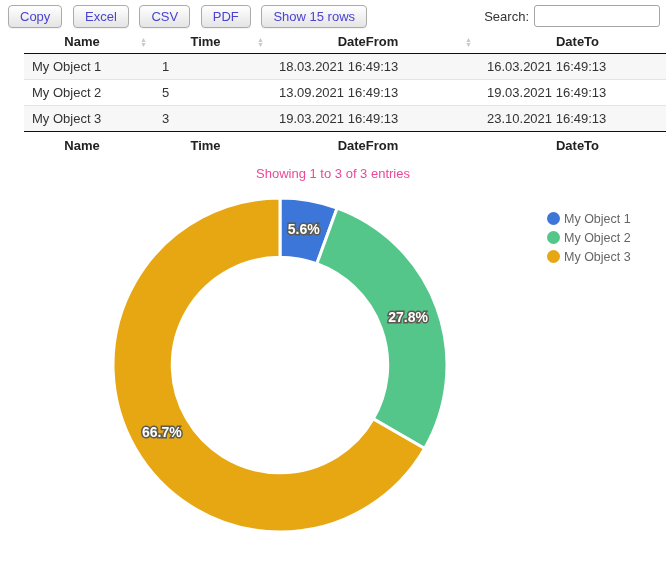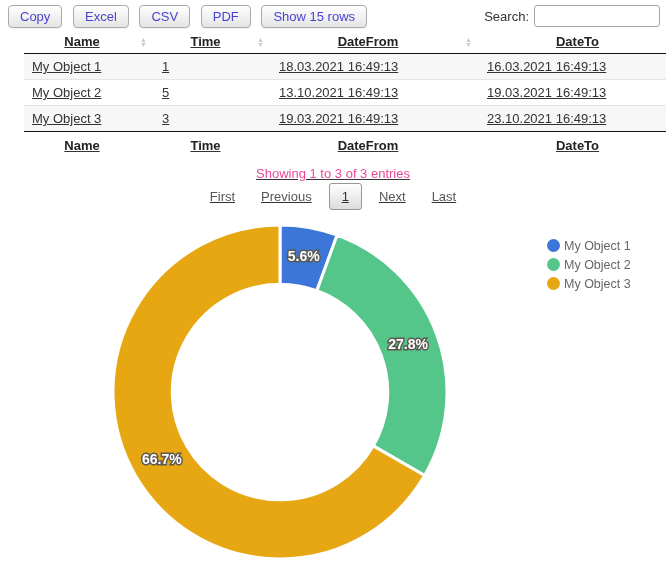--- a/index.html
+++ b/index.html
@@ -1,20 +1,20 @@
 <!DOCTYPE html>
 <html><head>
 <meta charset="utf-8">
 <style>
   * { margin:0; padding:0; box-sizing:border-box; }
   body { background:#fff; }
   .app {
     position:relative; width:666px; height:586px; overflow:hidden;
     background:#fff; color:#333;
-    font-family:"Liberation Sans", sans-serif; font-size:13px;text-decoration:underline;
+    font-family:"Liberation Sans", sans-serif; font-size:13px;
   }
   
   .toolbar { height:30px; padding:5px 6px 0 8px; }
   .dt-buttons { float:left; }
   .dt-button {
     display:inline-block; margin-right:7px; padding:3px 11px;
     border:1px solid #ababab; border-radius:4px;
     background:linear-gradient(#ffffff,#e4e4e4);
     color:#4a44cf; font-size:13px; text-decoration:none; cursor:pointer;
     box-shadow:0 1px 1px rgba(0,0,0,.06);
@@ -135,21 +135,21 @@
     <tbody>
       <tr class="odd">
         <td>My Object 1</td>
         <td>1</td>
         <td>18.03.2021 16:49:13</td>
         <td>16.03.2021 16:49:13</td>
       </tr>
       <tr class="row-sep">
         <td>My Object 2</td>
         <td>5</td>
-        <td>13.10.2021 16:49:13</td>
+        <td>13.09.2021 16:49:13</td>
         <td>19.03.2021 16:49:13</td>
       </tr>
       <tr class="odd row-sep">
         <td>My Object 3</td>
         <td>3</td>
         <td>19.03.2021 16:49:13</td>
         <td>23.10.2021 16:49:13</td>
       </tr>
     </tbody>
     <tfoot>
@@ -157,27 +157,20 @@
         <th>Name</th>
         <th>Time</th>
         <th>DateFrom</th>
         <th>DateTo</th>
       </tr>
     </tfoot>
   </table>
 
   <div class="dt-info">Showing 1 to 3 of 3 entries</div>
 
-  <div class="dt-paginate">
-    <a class="page-link">First</a>
-    <a class="page-link">Previous</a>
-    <a class="page-link current">1</a>
-    <a class="page-link">Next</a>
-    <a class="page-link">Last</a>
-  </div>
 
   <div class="chart-region">
     <svg id="donut" width="340" height="340" viewBox="0 0 340 340">
         <path d="M170 3 A167 167 0 0 1 227.11736393538666 13.0713323287533 L206.84069973832442 68.78100935204587 A107.715 107.715 0 0 0 170 62.285 Z" fill="#3C76D8" stroke="#ffffff" stroke-width="3"></path>
         <path d="M227.11736393538666 13.0713323287533 A167 167 0 0 1 314.6262424320013 253.49999999999994 L263.28392636864083 223.8575 A107.715 107.715 0 0 0 206.84069973832442 68.78100935204587 Z" fill="#54C68A" stroke="#ffffff" stroke-width="3"></path>
         <path d="M314.6262424320013 253.49999999999994 A167 167 0 1 1 169.99999999999997 3 L169.99999999999997 62.285 A107.715 107.715 0 1 0 263.28392636864083 223.8575 Z" fill="#E7A712" stroke="#ffffff" stroke-width="3"></path>
         <text x="193.67823138621844" y="35.714076818637835" class="donut-label">5.6%</text>
         <text x="298.1341365388145" y="123.3629883064701" class="donut-label">27.8%</text>
         <text x="51.910941003463435" y="238.17875000000006" class="donut-label">66.7%</text>
       </svg>

